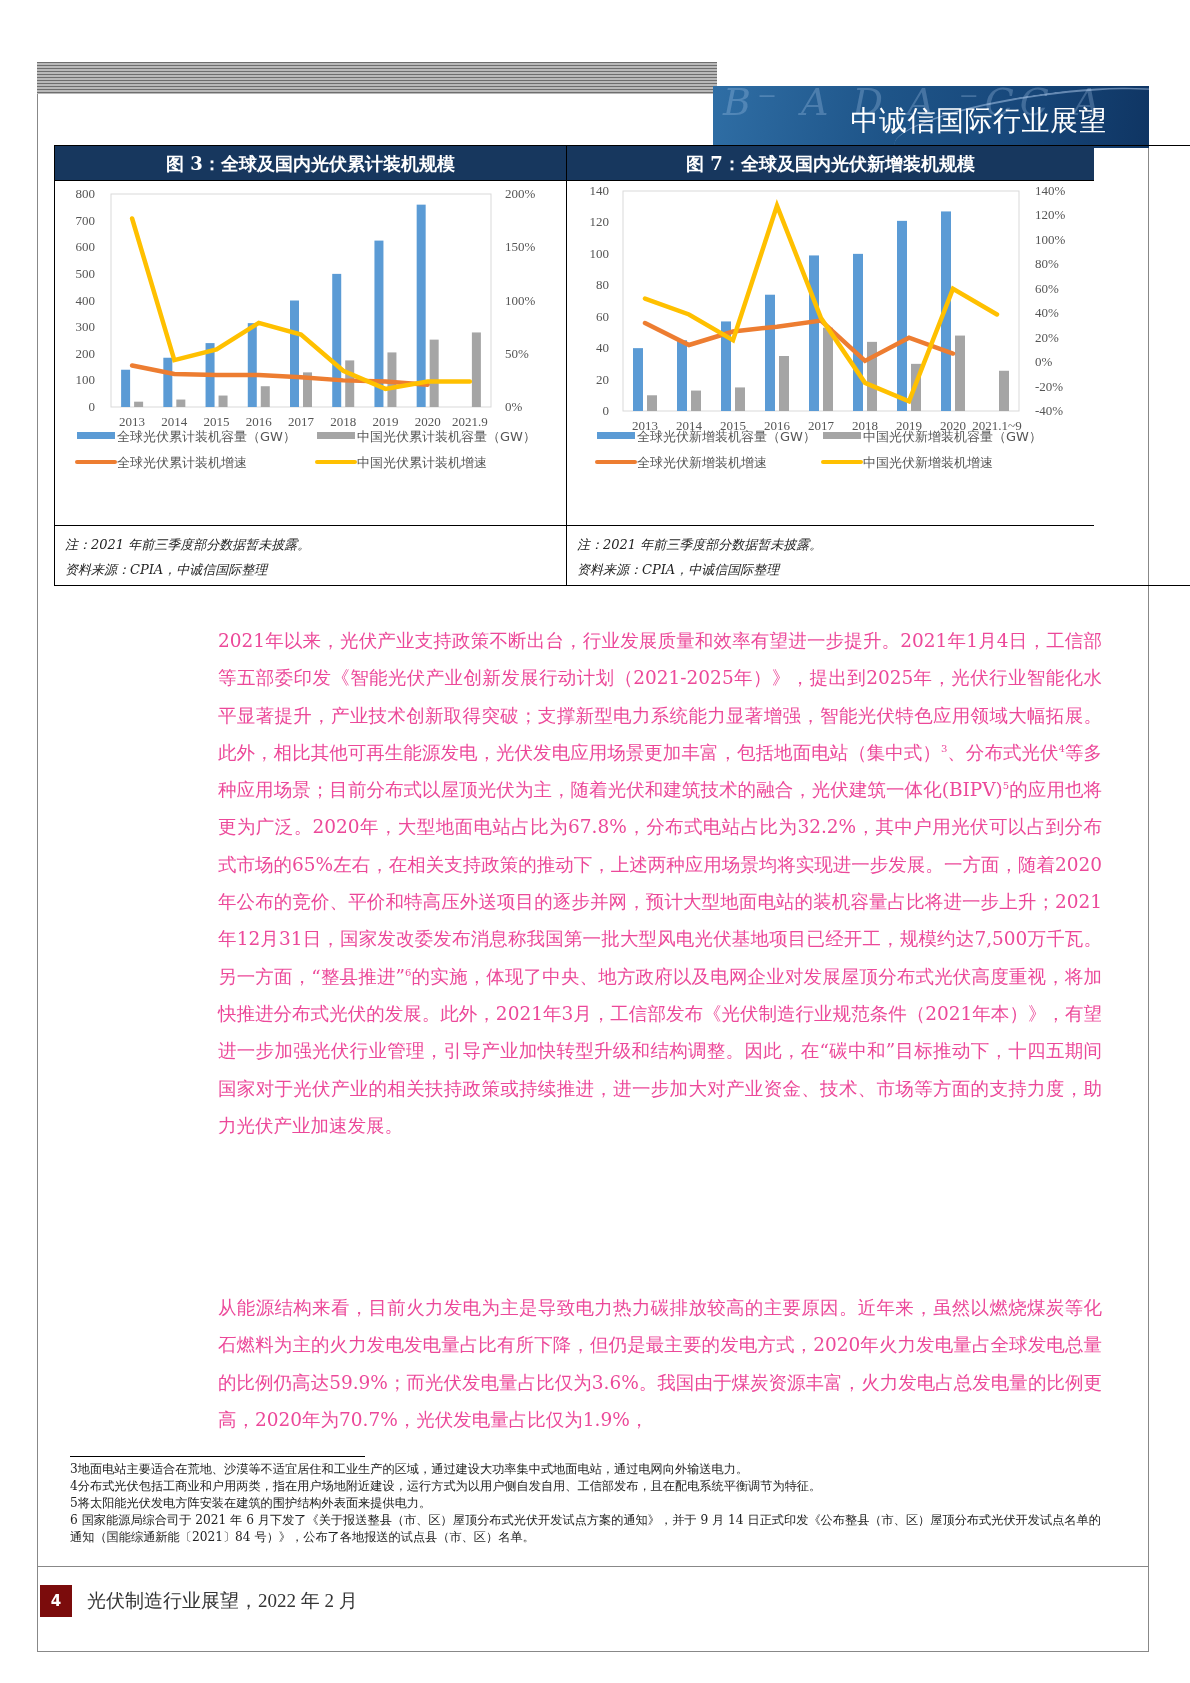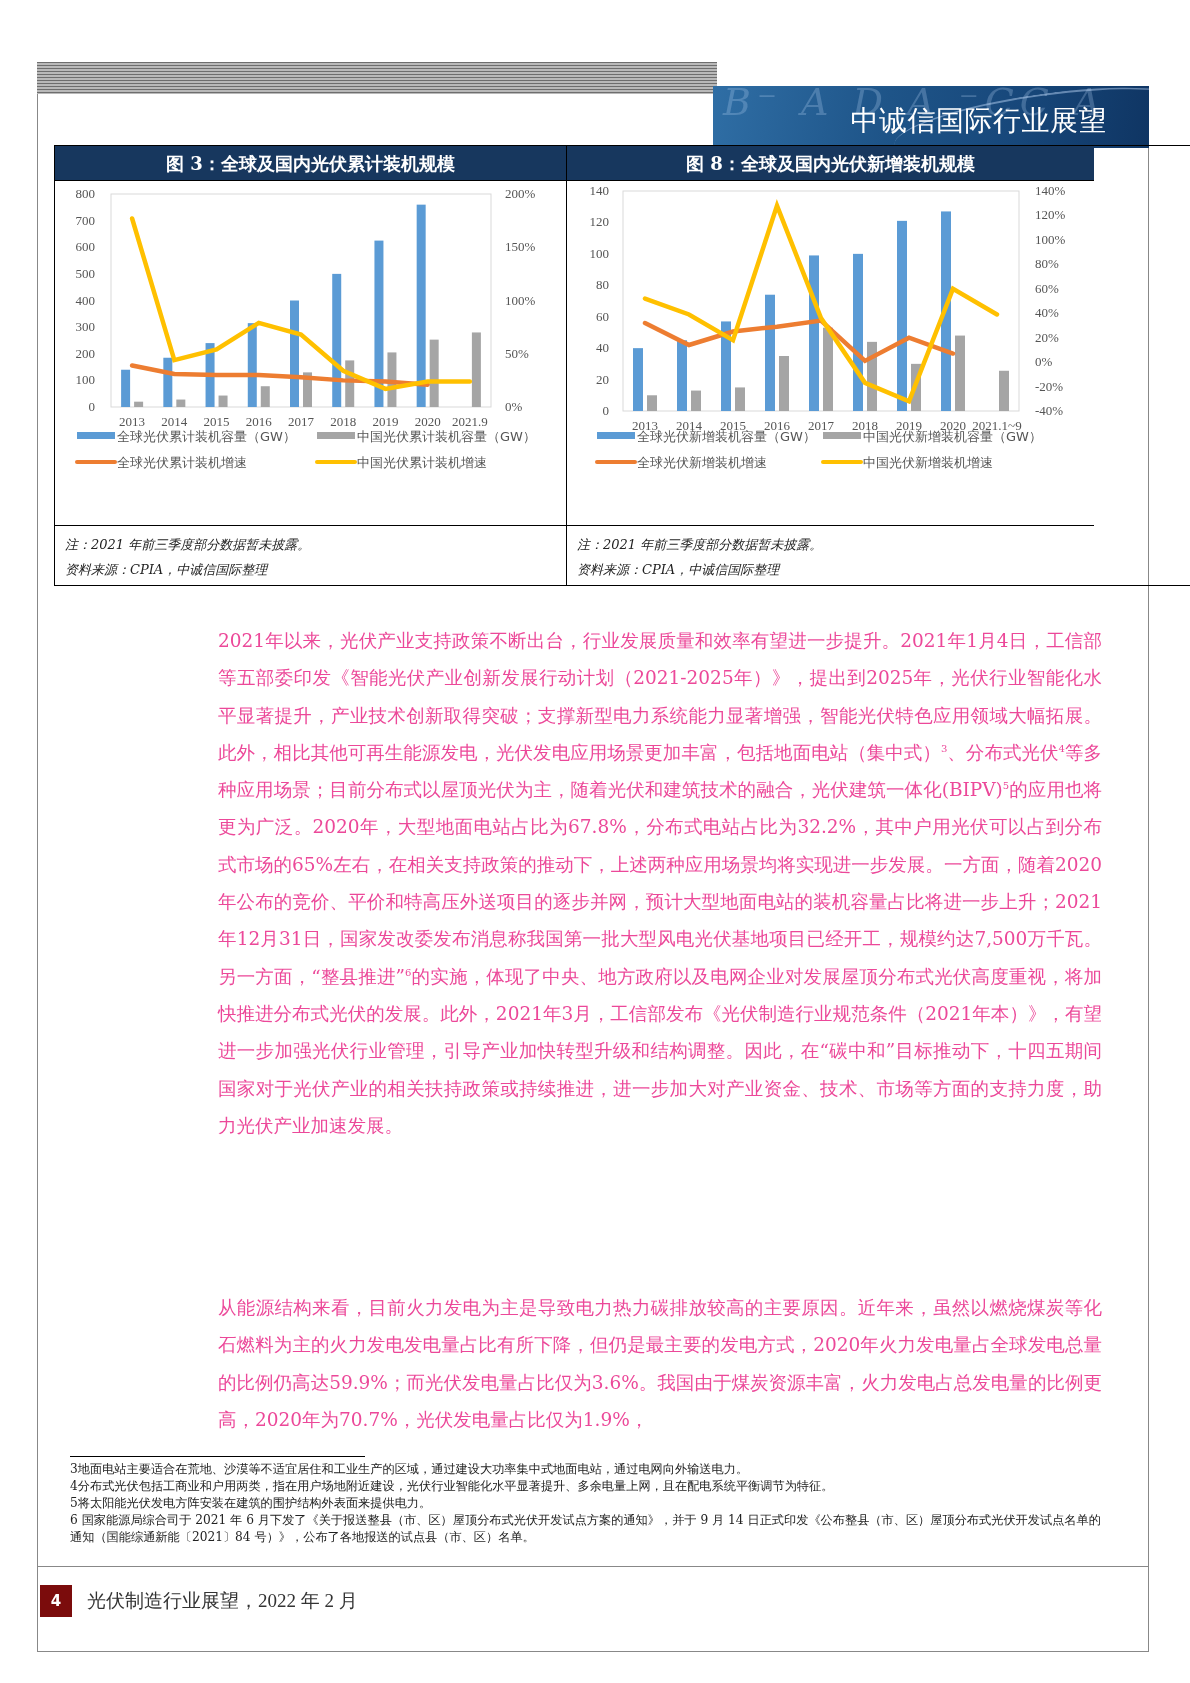--- a/index.html
+++ b/index.html
@@ -117,21 +117,21 @@
           <text x="302" y="286" class="legend-text">中国光伏累计装机增速</text>
         </svg>
     </div>
     <div class="fig-note">
       <div>注：2021 年前三季度部分数据暂未披露。</div>
       <div>资料来源：CPIA，中诚信国际整理</div>
     </div>
   </div>
 
   <div class="fig-col right">
-    <div class="fig-title">图 8：全球及国内光伏新增装机规模</div>
+    <div class="fig-title">图 7：全球及国内光伏新增装机规模</div>
     <div class="fig-body">
       <svg id="chart4" width="527" height="345">
           <rect x="56" y="10" width="396" height="220" fill="none" stroke="#d9d9d9" stroke-width="1"></rect>
           <text x="42" y="234" text-anchor="end" class="axis-text">0</text>
           <text x="42" y="202.57142857142858" text-anchor="end" class="axis-text">20</text>
           <text x="42" y="171.14285714285714" text-anchor="end" class="axis-text">40</text>
           <text x="42" y="139.71428571428572" text-anchor="end" class="axis-text">60</text>
           <text x="42" y="108.28571428571429" text-anchor="end" class="axis-text">80</text>
           <text x="42" y="76.85714285714286" text-anchor="end" class="axis-text">100</text>
           <text x="42" y="45.428571428571445" text-anchor="end" class="axis-text">120</text>
@@ -195,20 +195,20 @@
   <p><span>2021年以来，光伏产业支持政策不断出台，行业发展质量和效率有望进一步提升。2021年1月4日，工信部等五部委印发《智能光伏产业创新发展行动计划（2021-2025年）》，提出到2025年，光伏行业智能化水平显著提升，产业技术创新取得突破；支撑新型电力系统能力显著增强，智能光伏特色应用领域大幅拓展。此外，相比其他可再生能源发电，光伏发电应用场景更加丰富，包括地面电站（集中式）</span><sup>3</sup><span>、分布式光伏</span><sup>4</sup><span>等多种应用场景；目前分布式以屋顶光伏为主，随着光伏和建筑技术的融合，光伏建筑一体化(BIPV)</span><sup>5</sup><span>的应用也将更为广泛。2020年，大型地面电站占比为67.8%，分布式电站占比为32.2%，其中户用光伏可以占到分布式市场的65%左右，在相关支持政策的推动下，上述两种应用场景均将实现进一步发展。一方面，随着2020年公布的竞价、平价和特高压外送项目的逐步并网，预计大型地面电站的装机容量占比将进一步上升；2021年12月31日，国家发改委发布消息称我国第一批大型风电光伏基地项目已经开工，规模约达7,500万千瓦。另一方面，“整县推进”</span><sup>6</sup><span>的实施，体现了中央、地方政府以及电网企业对发展屋顶分布式光伏高度重视，将加快推进分布式光伏的发展。此外，2021年3月，工信部发布《光伏制造行业规范条件（2021年本）》，有望进一步加强光伏行业管理，引导产业加快转型升级和结构调整。因此，在“碳中和”目标推动下，十四五期间国家对于光伏产业的相关扶持政策或持续推进，进一步加大对产业资金、技术、市场等方面的支持力度，助力光伏产业加速发展。</span></p>
 </div>
 
 <div class="body-text p2">
   <p>从能源结构来看，目前火力发电为主是导致电力热力碳排放较高的主要原因。近年来，虽然以燃烧煤炭等化石燃料为主的火力发电发电量占比有所下降，但仍是最主要的发电方式，2020年火力发电量占全球发电总量的比例仍高达59.9%；而光伏发电量占比仅为3.6%。我国由于煤炭资源丰富，火力发电占总发电量的比例更高，2020年为70.7%，光伏发电量占比仅为1.9%，</p>
 </div>
 
 <div class="fn-rule"></div>
 <div class="footnotes">
   <div>3地面电站主要适合在荒地、沙漠等不适宜居住和工业生产的区域，通过建设大功率集中式地面电站，通过电网向外输送电力。</div>
-  <div>4分布式光伏包括工商业和户用两类，指在用户场地附近建设，光伏行业智能化水平显著提升、多余电量上网，且在配电系统平衡调节为特征。</div>
+  <div>4分布式光伏包括工商业和户用两类，指在用户场地附近建设，运行方式为以用户侧自发自用、工信部发布，且在配电系统平衡调节为特征。</div>
   <div>5将太阳能光伏发电方阵安装在建筑的围护结构外表面来提供电力。</div>
   <div>6 国家能源局综合司于 2021 年 6 月下发了《关于报送整县（市、区）屋顶分布式光伏开发试点方案的通知》，并于 9 月 14 日正式印发《公布整县（市、区）屋顶分布式光伏开发试点名单的通知（国能综通新能〔2021〕84 号）》，公布了各地报送的试点县（市、区）名单。</div>
 </div>
 
 <div class="footer-rule"></div>
 <div class="page-num">4</div>
 <div class="footer-title">光伏制造行业展望，2022 年 2 月</div>
 
 </body></html>

